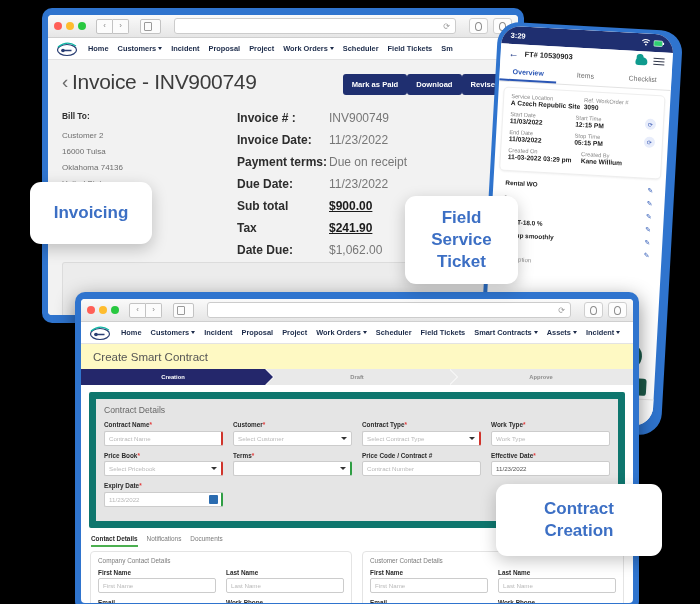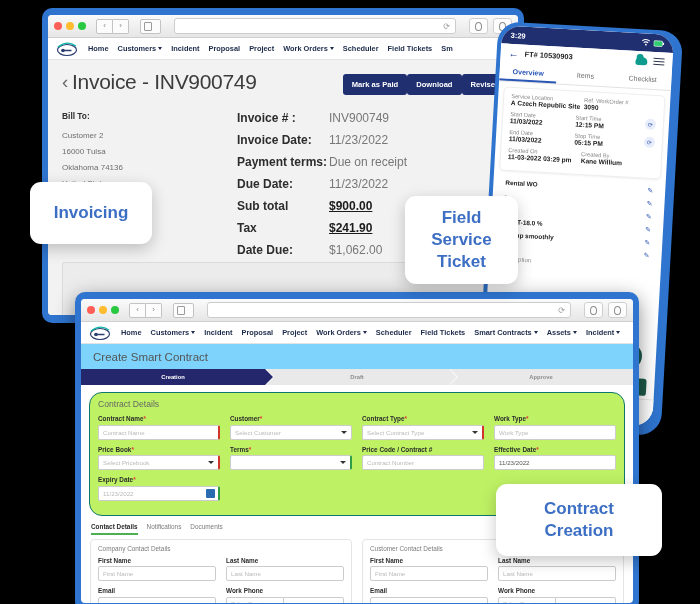--- a/index.html
+++ b/index.html
@@ -61,31 +61,31 @@
   .meta-row{display:flex;margin-bottom:8px;font-size:12px;}
   .meta-k{width:92px;font-weight:700;color:#2d2d2d;}
   .meta-v{color:#777;text-align:center;}
   .meta-row.strong .meta-v{color:#1b1b1b;font-weight:700;text-decoration:underline;}
   .inv-table{position:absolute;left:14px;right:14px;bottom:0;height:52px;
              background:#ececec;border:1px solid #dcdcdc;border-bottom:none;border-radius:3px 3px 0 0;}
 
   
   #contractWin{left:75px;top:292px;width:552px;height:304px;padding:7px 6px 8px 6px;}
   #contractWin .win-inner{left:6px;top:7px;right:6px;bottom:8px;border-radius:4px;background:#fff;}
-  .ct-title{font-size:11.5px;color:#555;padding:7px 12px 6px;font-weight:400;background:#7dd3fc;}
+  .ct-title{font-size:11.5px;color:#555;padding:7px 12px 6px;font-weight:400;background:#fef9c3;}
   .stepper{display:flex;height:16px;background:#e9e9e9;margin:0 0 0 0;}
   .step{flex:1;position:relative;display:flex;align-items:center;justify-content:center;
         font-size:5.8px;color:#8d8d8d;font-weight:600;background:#e9e9e9;}
   .step.active{background:#24276b;color:#fff;}
   .step:after{content:"";position:absolute;right:-8px;top:0;width:0;height:0;z-index:2;
               border-top:8px solid transparent;border-bottom:8px solid transparent;border-left:8px solid #e9e9e9;}
   .step.active:after{border-left-color:#24276b;}
   .step:before{content:"";position:absolute;right:-9px;top:0;width:0;height:0;z-index:1;
                border-top:8px solid transparent;border-bottom:8px solid transparent;border-left:8px solid #fff;}
-  .panel{margin:7px 8px 0;border:1px solid #0f766e;border-radius:13px;padding:6px 8px 8px;background:#bef264;}
+  .panel{margin:7px 8px 0;border:7px solid #0f766e;border-radius:2px;padding:6px 8px 8px;background:#e5e5e5;}
   .panel-h{font-size:8.6px;color:#666;margin-bottom:6px;}
   .frow{display:flex;gap:10px;margin-bottom:6px;}
   .fld{flex:1;min-width:0;}
   .lab{font-size:6.4px;font-weight:700;color:#2b2b2b;margin-bottom:2.5px;display:block;}
   .req{color:#e23b3b;}
   .inp{height:13px;border:1px solid #ccc;border-radius:2px;background:#fff;
        display:flex;align-items:center;padding:0 4px;font-size:6.2px;color:#b9b9b9;position:relative;}
   .inp.bar-r{border-right:2.5px solid #d0342c;}
   .inp.bar-g{border-right:2.5px solid #2f9e44;}
   .inp .dd{position:absolute;right:4px;width:0;height:0;border-left:3px solid transparent;

